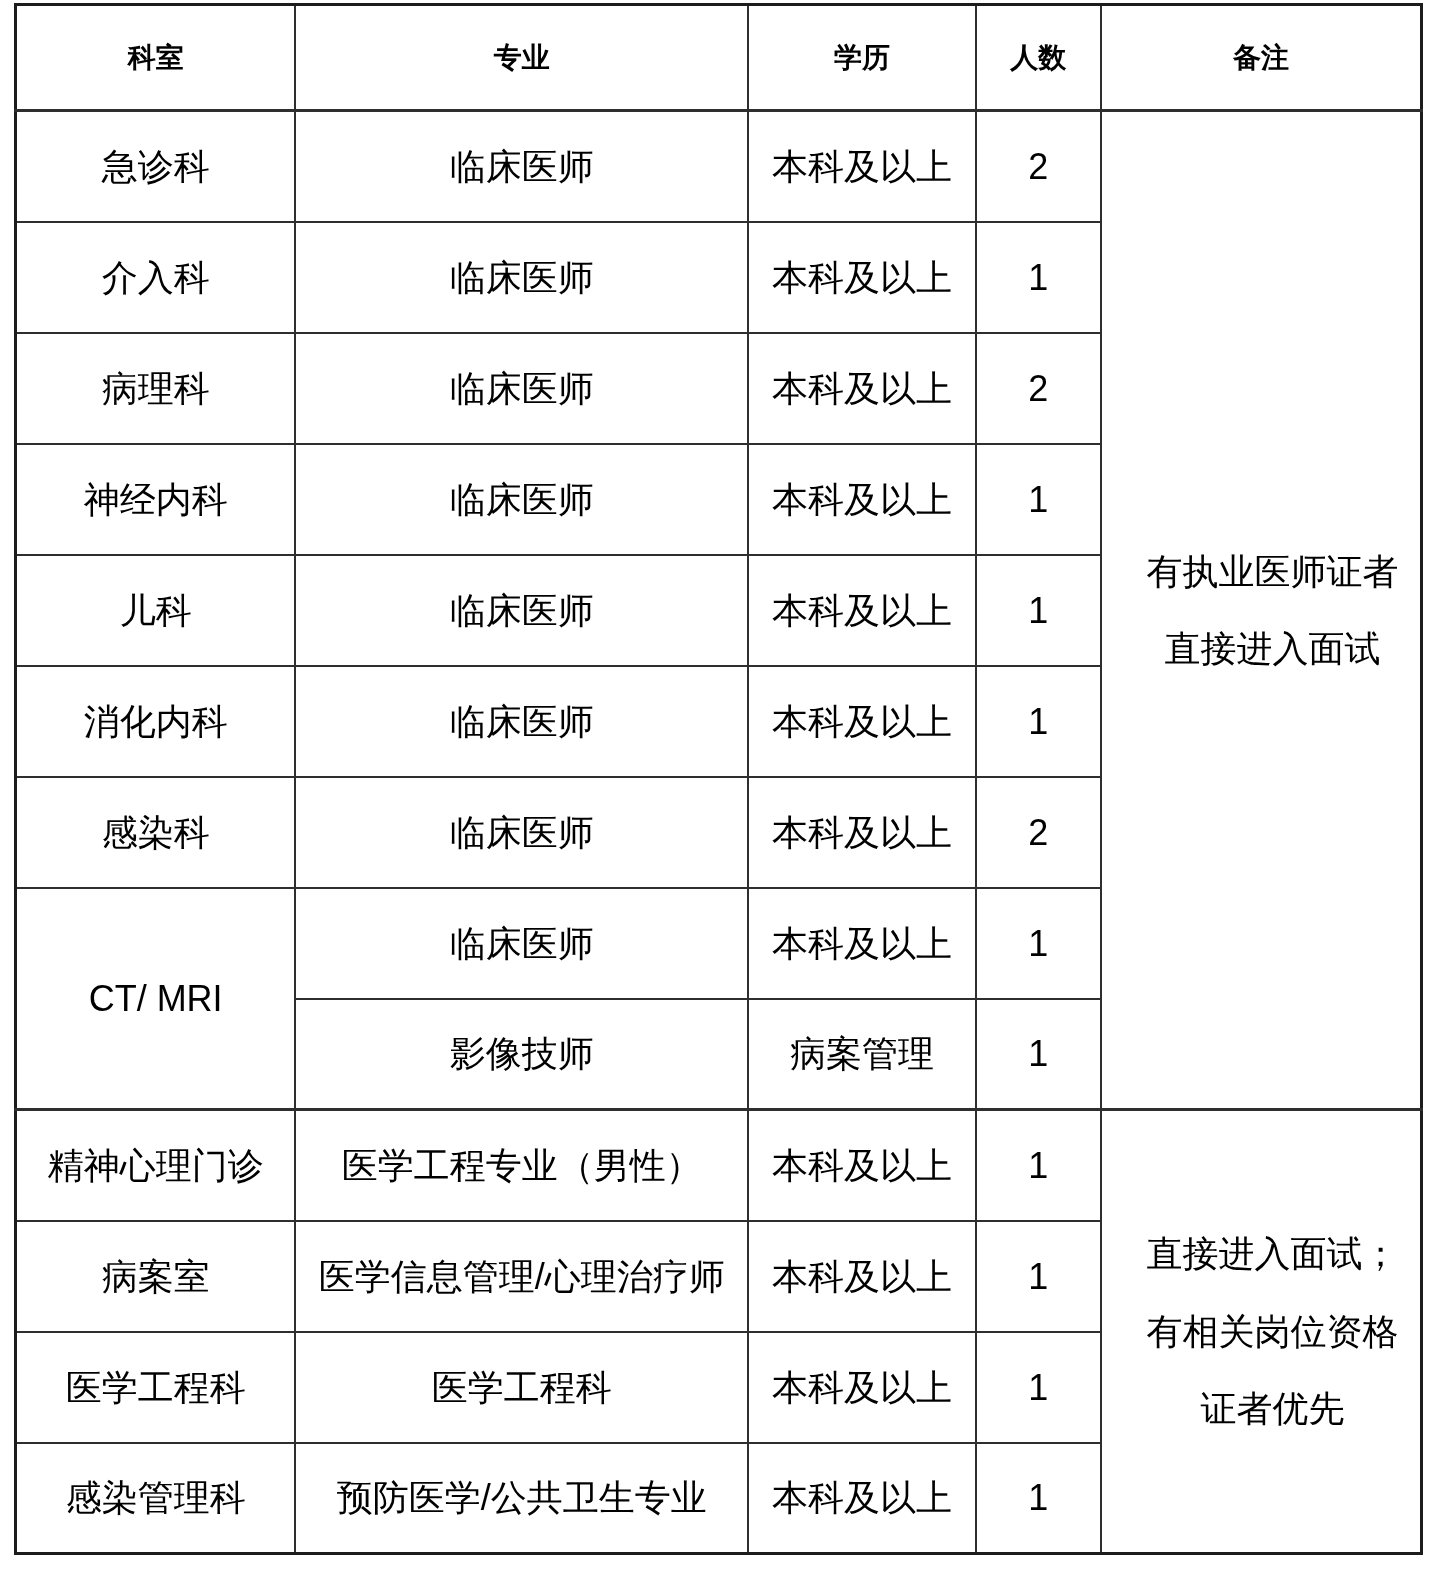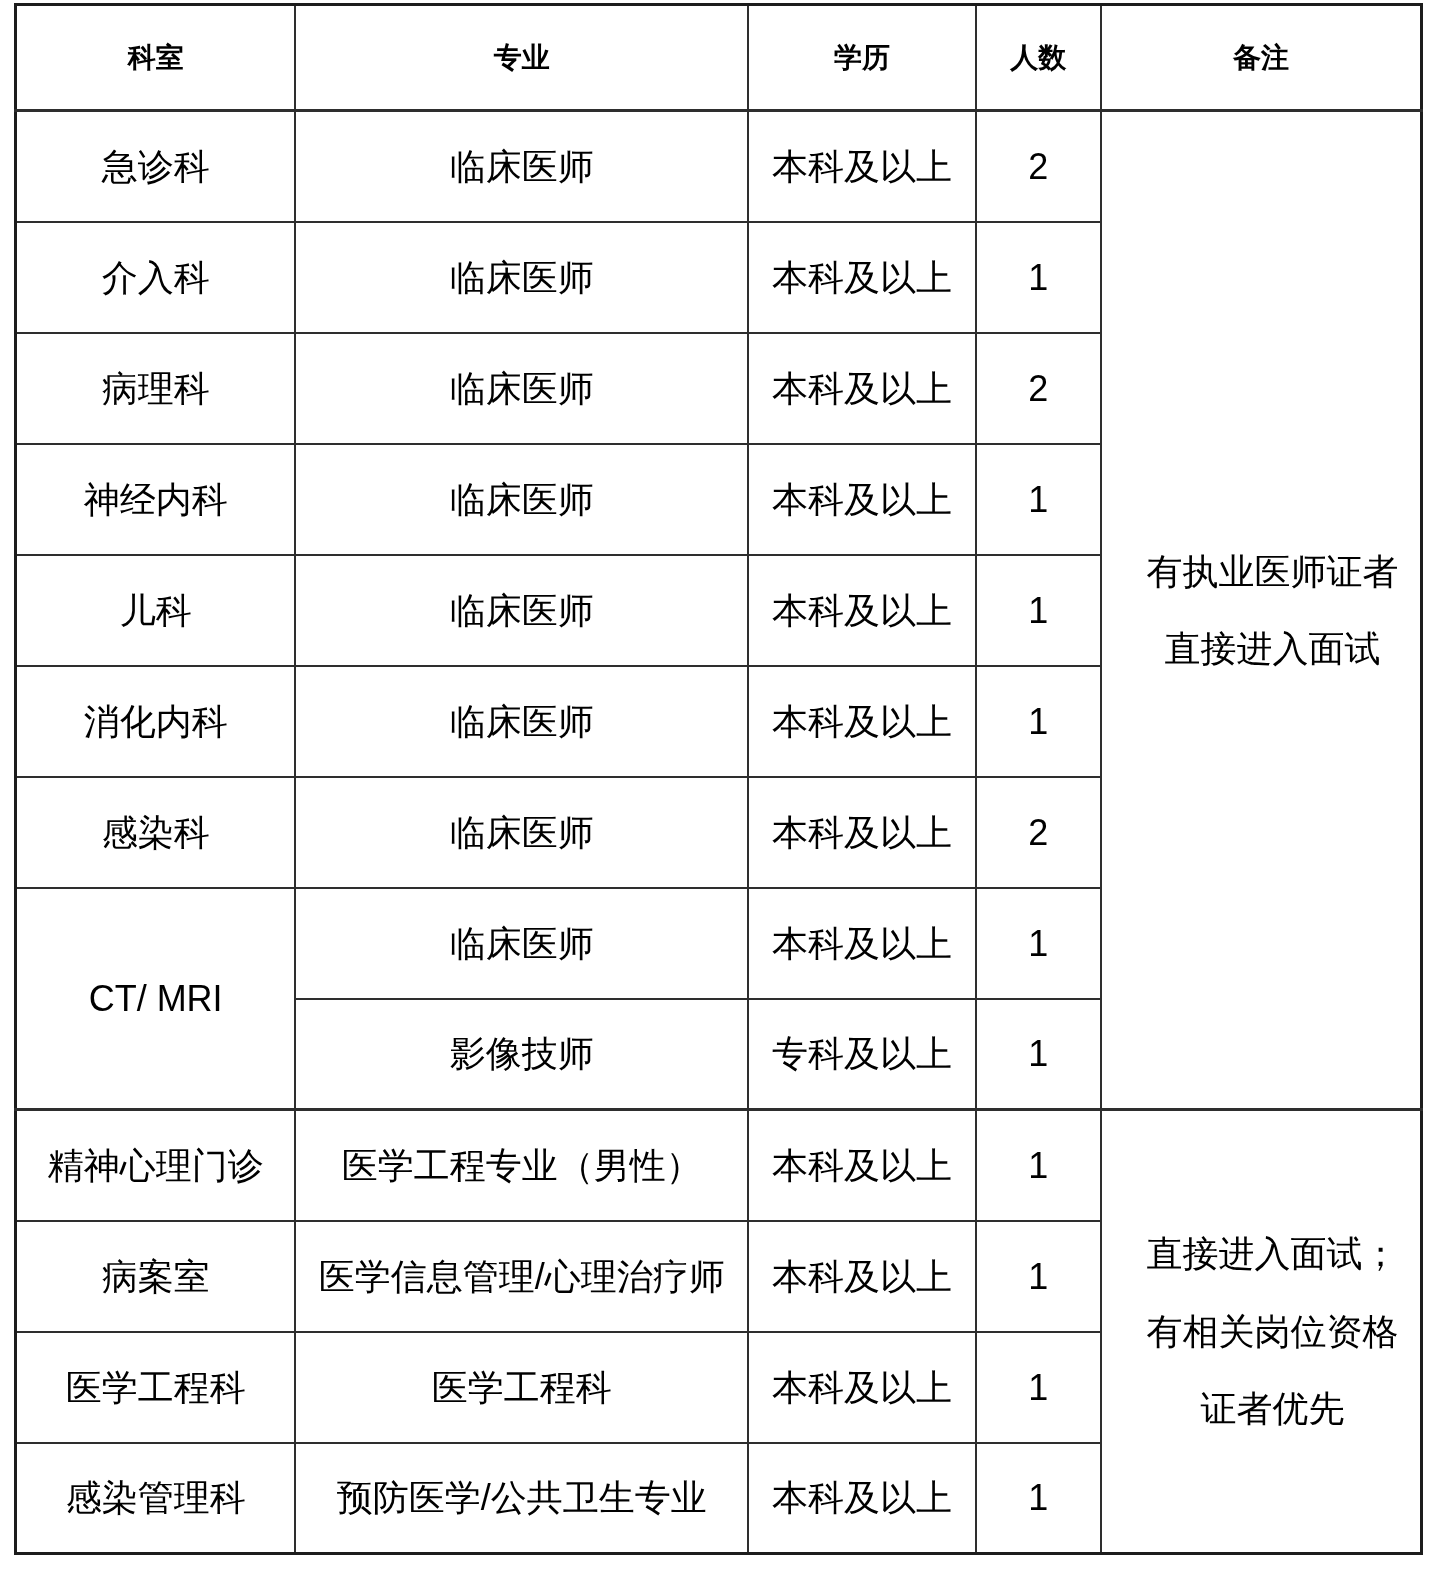--- a/index.html
+++ b/index.html
@@ -122,21 +122,21 @@
         <td>2</td>
       </tr>
       <tr>
         <td class="dept-cell" rowspan="2">CT/ MRI</td>
         <td>临床医师</td>
         <td>本科及以上</td>
         <td>1</td>
       </tr>
       <tr>
         <td>影像技师</td>
-        <td>专科及以上</td>
+        <td>病案管理</td>
         <td>1</td>
       </tr>
       <tr class="group-sep">
         <td class="dept-cell">精神心理门诊</td>
         <td>医学工程专业（男性）</td>
         <td>本科及以上</td>
         <td>1</td>
         <td class="remark-cell" rowspan="4">
           <span class="remark-line">直接进入面试；</span>
           <span class="remark-line">有相关岗位资格</span>

